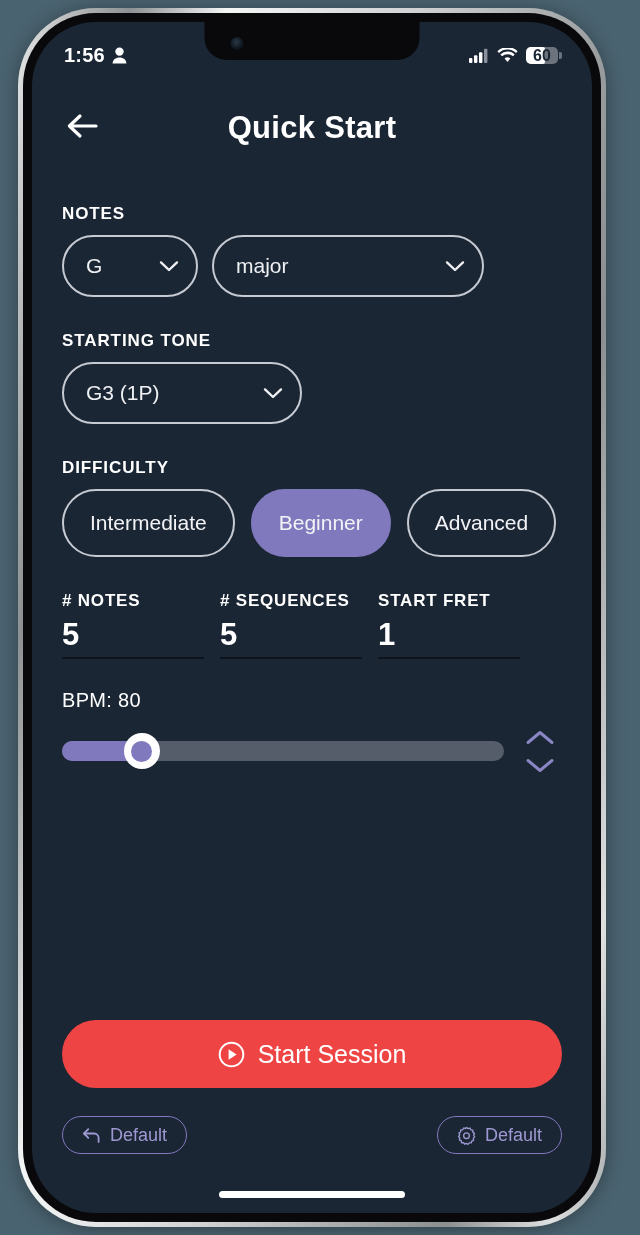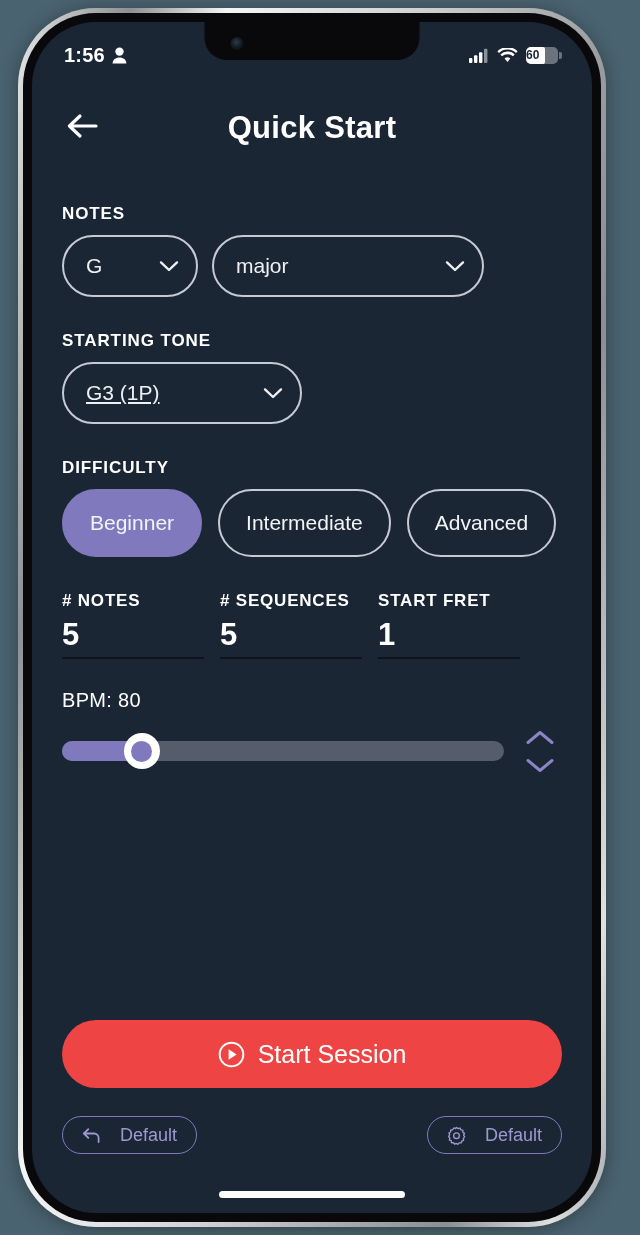--- a/index.html
+++ b/index.html
@@ -108,22 +108,22 @@
   }
   .battery-fill {
     position: absolute; left: 0; top: 0; bottom: 0;
     width: 60%;
     border-radius: 5px 2px 2px 5px;
     background: #ffffff;
   }
   .battery-num {
     position: relative;
     width: 100%;
-    text-align: left;
-    font-size: 12px;
+    text-align: center;
+    font-size: 16px;
     font-weight: bold;
     color: #1b2634;
     line-height: 17px;
   }
   .battery-tip {
     position: absolute;
     right: -4px; top: 5px;
     width: 3px; height: 7px;
     border-radius: 0 2px 2px 0;
     background: #6d737c;
@@ -178,21 +178,21 @@
     align-items: center;
     justify-content: space-between;
     padding: 0 17px 0 22px;
     color: #eef0f3;
     font-size: 21px;
     cursor: pointer;
     background: transparent;
   }
   #scale-root-select { width: 136px; }
   #scale-type-select { width: 272px; }
-  #starting-tone-select { width: 240px; text-decoration: underline; }
+  #starting-tone-select { width: 240px; }
 
   .chev-down { flex: 0 0 auto; }
 
   .gap-lg { height: 34px; }
   .gap-md { height: 30px; }
 
   
   #difficulty-options { display: flex; gap: 16px; }
   .difficulty-pill {
     height: 68px;
@@ -301,21 +301,21 @@
     top: 970px;
     display: flex;
     justify-content: space-between;
   }
   .ghost-button {
     height: 38px;
     border: 1.6px solid #8079bd;
     border-radius: 20px;
     color: #9e98d2;
     font-size: 18px;
-    display: flex; align-items: center; gap: 19px;
+    display: flex; align-items: center; gap: 9px;
     padding: 0 19px;
     cursor: pointer;
     background: transparent;
   }
 
   
   #home-indicator {
     position: absolute;
     bottom: 15px; left: 50%;
     transform: translateX(-50%);
@@ -405,22 +405,22 @@
           <span>G3 (1P)</span>
           <svg class="chev-down" width="20" height="13" viewBox="0 0 20 13">
             <path d="M2 2.4 L10 10 L18 2.4" stroke="#eef0f3" stroke-width="2.4" stroke-linecap="round" stroke-linejoin="round" fill="none"></path>
           </svg>
         </div>
 
         <div class="gap-lg"></div>
 
         <div class="section-label">DIFFICULTY</div>
         <div id="difficulty-options">
+          <div class="difficulty-pill">Intermediate</div>
           <div class="difficulty-pill selected">Beginner</div>
-          <div class="difficulty-pill">Intermediate</div>
           <div class="difficulty-pill">Advanced</div>
         </div>
 
         <div class="gap-lg"></div>
 
         <div id="number-fields">
           <div class="num-field">
             <div class="num-label"># NOTES</div>
             <div class="num-value">5</div>
           </div>

